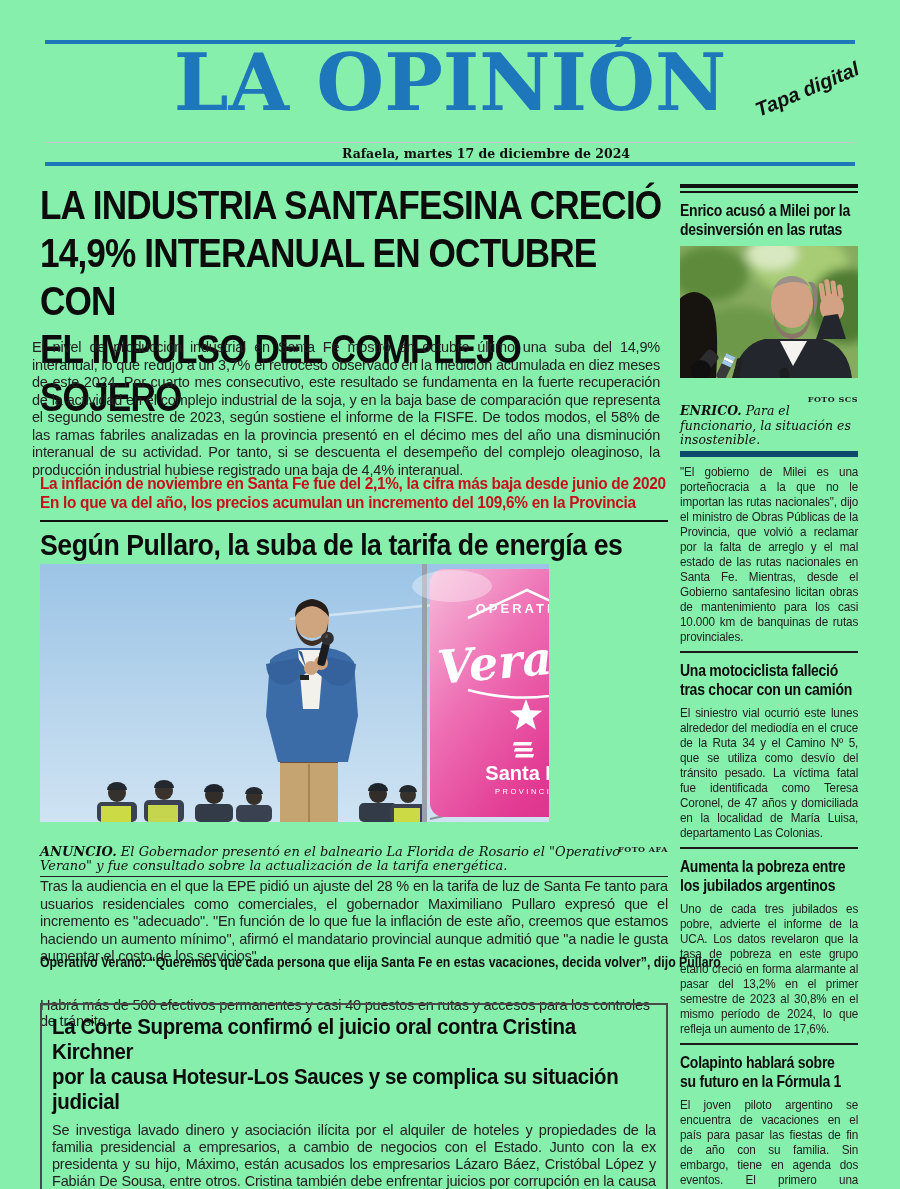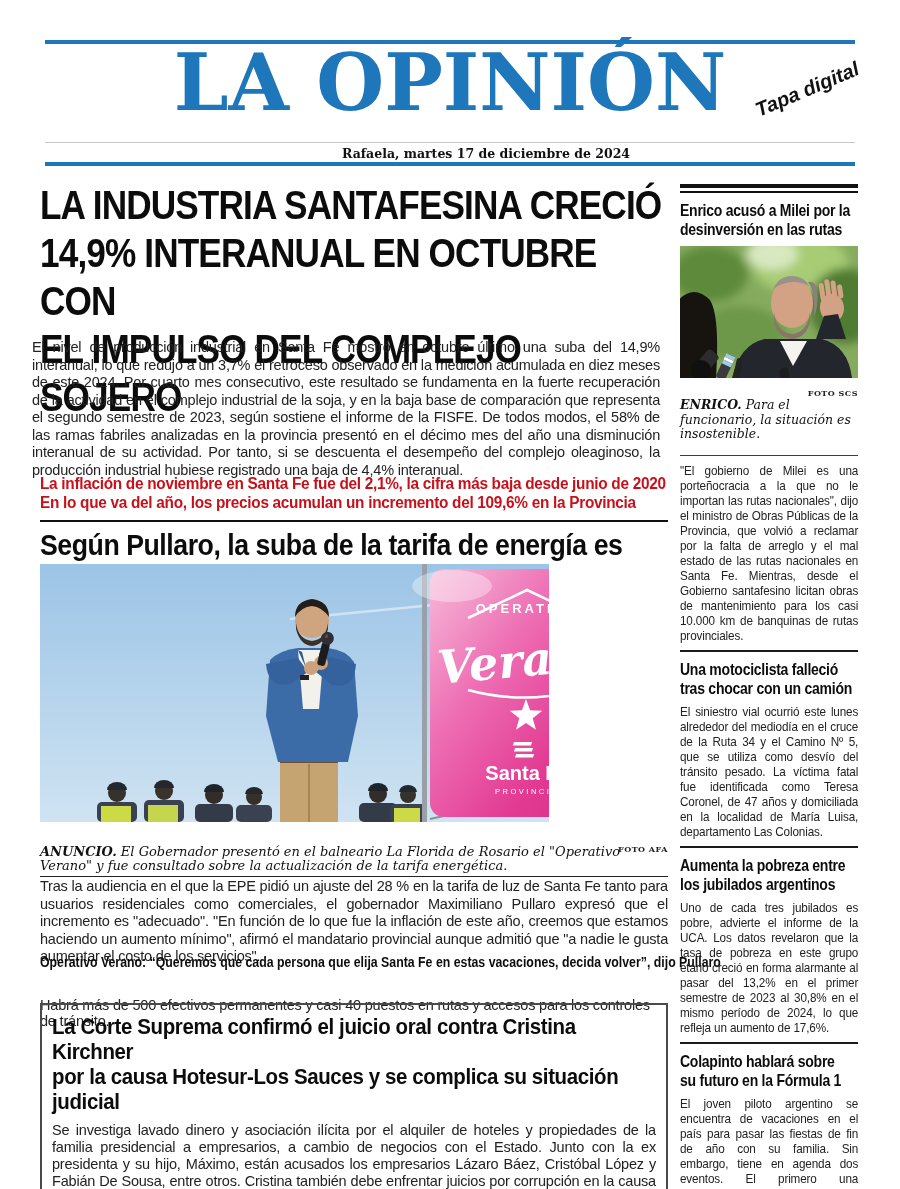--- a/index.html
+++ b/index.html
@@ -1,16 +1,16 @@
 <!DOCTYPE html>
 <html lang="es"><head>
 <meta charset="utf-8">
 <style>
   html,body{margin:0;padding:0;background:#e9e9e9;}
-  .page{position:relative;width:900px;height:1189px;background:#ffffff;margin:0 auto;
+  .page{position:relative;width:900px;height:1189px;background:#86efac;margin:0 auto;
         font-family:"Liberation Sans",sans-serif;color:#1a1a1a;overflow:hidden;}
   
   .rule-blue{position:absolute;left:45px;width:810px;height:4px;background:#1e76bb;}
   .rule-thin-gray{position:absolute;left:45px;width:810px;height:1px;background:#c9c9c9;}
   .masthead-title{position:absolute;left:0;top:44px;width:900px;text-align:center;
         font-family:"DejaVu Serif",serif;font-weight:bold;font-size:78px;line-height:1;
         color:#1e76bb;letter-spacing:0px;}
   .tagline{position:absolute;right:38px;top:78px;transform:rotate(-23deg);
         font-size:20px;font-weight:bold;font-style:italic;color:#111;}
   .dateline{position:absolute;left:0;top:146px;width:900px;text-align:center;
@@ -52,23 +52,23 @@
   .court-body{margin-top:8px;font-size:14.5px;line-height:17px;letter-spacing:-.2px;
         color:#222;text-align:justify;}
   
   .sidebar{position:absolute;left:680px;top:184px;width:178px;}
   .sb-bar-thick{height:4px;background:#111;}
   .sb-bar-thin{height:2px;background:#111;margin-top:3px;}
   .sb-headline{margin-top:8px;width:209px;transform:scaleX(.85);transform-origin:left top;
         font-weight:bold;font-size:16.5px;line-height:19px;color:#0c0c0c;letter-spacing:-.3px;}
   .sb-headline span{display:block;white-space:nowrap;}
   .sb-photo{margin-top:7px;width:178px;height:132px;overflow:hidden;}
-  .sb-credit{margin-top:10px;}
+  .sb-credit{margin-top:16px;}
   .sb-caption{font-family:"DejaVu Serif",serif;font-style:italic;font-size:12.5px;
-        line-height:14.5px;color:#111;padding-bottom:13px;border-bottom:1px solid #0c4a6e;}
+        line-height:14.5px;color:#111;padding-bottom:3px;border-bottom:6px solid #0c4a6e;}
   .sb-body{margin-top:7px;width:198px;transform:scaleX(.9);transform-origin:left top;
         font-size:13px;line-height:15px;letter-spacing:-.15px;color:#222;text-align:justify;}
   .sb-divider{margin-top:7px;height:2px;background:#1a1a1a;}
 </style>
 </head>
 <body>
 
 <div class="page">
 
   <div class="rule-blue" style="top:40px"></div>

